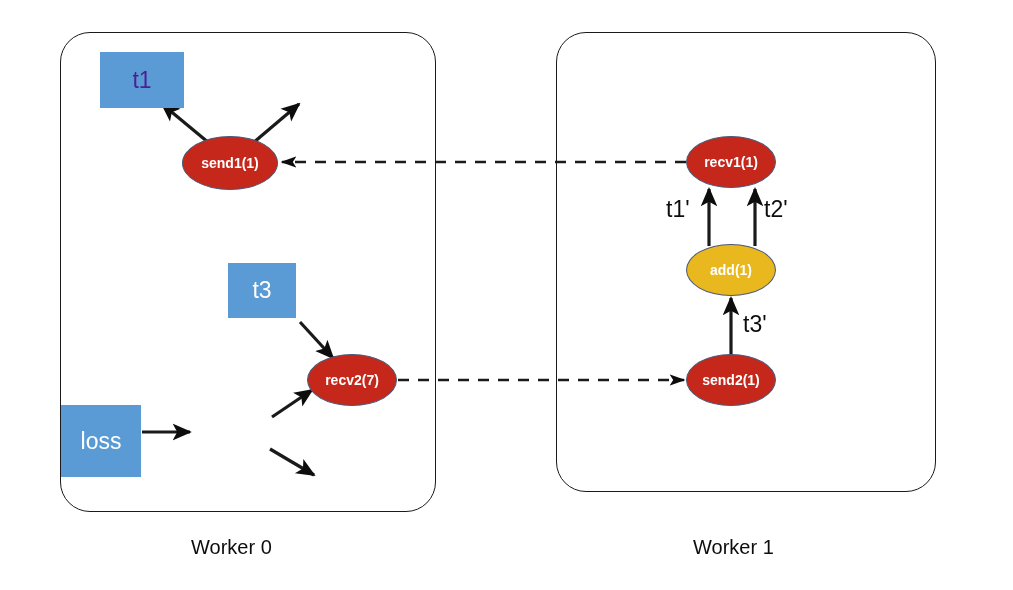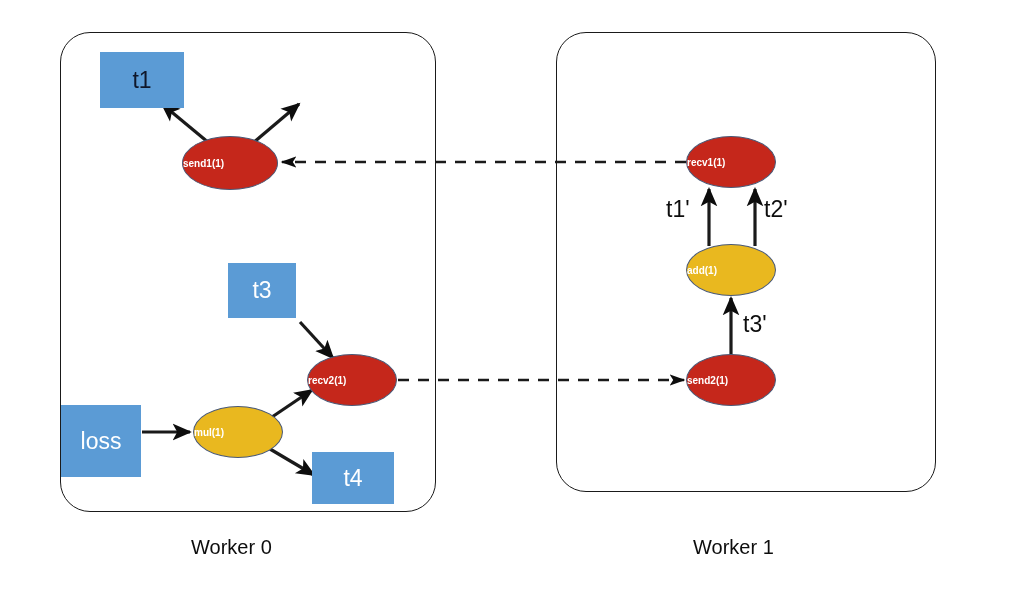--- a/index.html
+++ b/index.html
@@ -50,22 +50,23 @@
     justify-content: center;
     font-size: 23px;
     box-sizing: border-box;
     font-family: "Liberation Sans", sans-serif;
   }
   .op-node {
     position: absolute;
     border-radius: 50%;
     display: flex;
     align-items: center;
+    justify-content: center;
     color: #ffffff;
-    font-size: 10px;
+    font-size: 14px;
     font-weight: bold;
     box-sizing: border-box;
     border: 1.4px solid #4a5a78;
     font-family: "Liberation Sans", sans-serif;
   }
   .op-node.red   { background: #C5271B; }
   .op-node.gold  { background: #E9B81F; }
   .edge-label {
     position: absolute;
     font-size: 23px;
@@ -99,41 +100,35 @@
         <line x1="272" y1="417" x2="312" y2="390" stroke="#1a1a1a" stroke-width="3.2" marker-end="url(#arrowhead)"></line>
         <line x1="270" y1="449" x2="314" y2="475" stroke="#1a1a1a" stroke-width="3.2" marker-end="url(#arrowhead)"></line>
         <line x1="709" y1="246" x2="709" y2="189" stroke="#1a1a1a" stroke-width="3.2" marker-end="url(#arrowhead)"></line>
         <line x1="755" y1="246" x2="755" y2="189" stroke="#1a1a1a" stroke-width="3.2" marker-end="url(#arrowhead)"></line>
         <line x1="731" y1="356" x2="731" y2="298" stroke="#1a1a1a" stroke-width="3.2" marker-end="url(#arrowhead)"></line>
         <line x1="686" y1="162" x2="282" y2="162" stroke="#1a1a1a" stroke-width="2.4" stroke-dasharray="11 9" marker-end="url(#arrowhead-thin)"></line>
         <line x1="398" y1="380" x2="684" y2="380" stroke="#1a1a1a" stroke-width="2.4" stroke-dasharray="11 9" marker-end="url(#arrowhead-thin)"></line>
       </g>
   </svg>
 
-  <div class="tensor-box" id="tensor-t1" style="left: 100px; top: 52px; width: 84px; height: 56px; background: rgb(91, 155, 213); color: #0f172a;">
+  <div class="tensor-box" id="tensor-t1" style="left: 100px; top: 52px; width: 84px; height: 56px; background: rgb(91, 155, 213); color: #4c1d95;">
       <span>t1</span>
     </div>
   <div class="tensor-box" id="tensor-t3" style="left: 228px; top: 263px; width: 68px; height: 55px; background: rgb(91, 155, 213); color: rgb(255, 255, 255);">
       <span>t3</span>
     </div>
   <div class="tensor-box" id="tensor-loss" style="left: 61px; top: 405px; width: 80px; height: 72px; background: rgb(91, 155, 213); color: rgb(255, 255, 255);">
       <span>loss</span>
     </div>
-  <div class="tensor-box" id="tensor-t4" style="left: 312px; top: 452px; width: 82px; height: 52px; background: rgb(91, 155, 213); color: rgb(255, 255, 255);">
-      <span>t4</span>
-    </div>
 
   <div class="op-node red" id="op-send1" style="left: 182px; top: 136px; width: 96px; height: 54px; background: rgb(197, 39, 27); border-color: rgb(74, 90, 120);">
       <span>send1(1)</span>
     </div>
   <div class="op-node red" id="op-recv2" style="left: 307px; top: 354px; width: 90px; height: 52px; background: rgb(197, 39, 27); border-color: rgb(74, 90, 120);">
-      <span>recv2(1)</span>
-    </div>
-  <div class="op-node gold" id="op-mul" style="left: 193px; top: 406px; width: 90px; height: 52px; background: rgb(233, 184, 31); border-color: rgb(74, 90, 120);">
-      <span>mul(1)</span>
+      <span>recv2(7)</span>
     </div>
   <div class="op-node red" id="op-recv1" style="left: 686px; top: 136px; width: 90px; height: 52px; background: rgb(197, 39, 27); border-color: rgb(74, 90, 120);">
       <span>recv1(1)</span>
     </div>
   <div class="op-node gold" id="op-add" style="left: 686px; top: 244px; width: 90px; height: 52px; background: rgb(233, 184, 31); border-color: rgb(74, 90, 120);">
       <span>add(1)</span>
     </div>
   <div class="op-node red" id="op-send2" style="left: 686px; top: 354px; width: 90px; height: 52px; background: rgb(197, 39, 27); border-color: rgb(74, 90, 120);">
       <span>send2(1)</span>
     </div>

